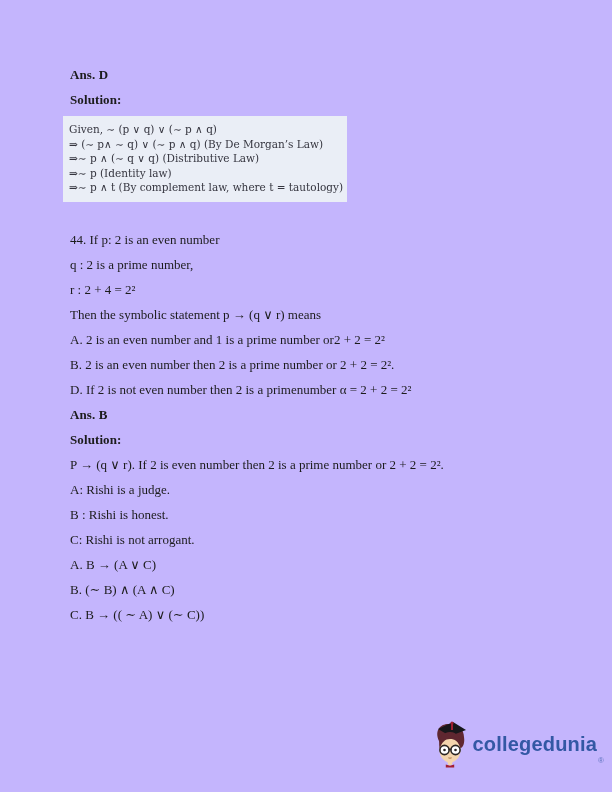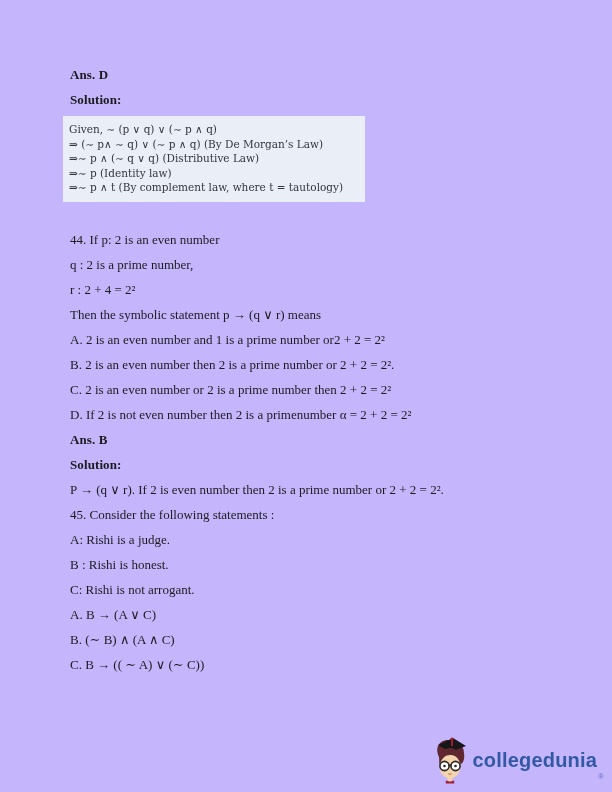--- a/index.html
+++ b/index.html
@@ -7,28 +7,28 @@
     width:612px;height:792px;position:relative;background:#c4b5fd;
     font-family:"Liberation Serif","DejaVu Serif",serif;
     color:#1c1c1c;overflow:hidden;
   }
   .content{position:absolute;top:66px;left:70px;right:60px;}
   .content p{margin:0 0 8px 0;font-size:13px;line-height:17px;}
   .bold{font-weight:bold;font-size:13.5px;letter-spacing:.1px;}
   .mathbox{
     background:#eaeef6;color:#35353f;
     width:fit-content;max-width:100%;
-    padding:6px 22px 7px 6px;margin:1px 0 29px -7px;
+    padding:6px 4px 7px 6px;margin:1px 0 29px -7px;
     font-family:"DejaVu Serif","Liberation Serif",serif;
     font-size:10.5px;line-height:14.5px;
   }
   .mathline{white-space:nowrap;}
   .wrapline{max-width:468px;}
   .footer-logo{
-    position:absolute;right:8px;bottom:8px;
+    position:absolute;right:8px;bottom:24px;
     display:flex;align-items:center;
   }
   .mascot{margin-right:3px;display:block;}
   .logo-text{
     font-family:"Liberation Sans","DejaVu Sans",sans-serif;
     font-weight:bold;font-size:20px;letter-spacing:.2px;
   }
   .logo-mark{
     font-family:"Liberation Sans","DejaVu Sans",sans-serif;
     font-size:8px;opacity:.7;align-self:flex-end;margin:0 0 3px 1px;
@@ -51,28 +51,26 @@
       <div class="mathline">⇒∼ p ∧ t (By complement law, where t = tautology)</div>
     </div>
 
     <p>44. If p: 2 is an even number</p>
     <p>q : 2 is a prime number,</p>
     <p>r : 2 + 4 = 2²</p>
     <p>Then the symbolic statement p → (q ∨ r) means</p>
 
     <p>A. 2 is an even number and 1 is a prime number or2 + 2 = 2²</p>
     <p>B. 2 is an even number then 2 is a prime number or 2 + 2 = 2².</p>
-    <p>C. 2 is an even number or 2 is a prime number then 2 + 2 = 2²</p>
     <p>D. If 2 is not even number then 2 is a primenumber α = 2 + 2 = 2²</p>
 
     <p class="bold">Ans. B</p>
     <p class="bold">Solution:</p>
     <p>P → (q ∨ r). If 2 is even number then 2 is a prime number or 2 + 2 = 2².</p>
 
-    <p>45. Consider the following statements :</p>
     <p>A: Rishi is a judge.</p>
     <p>B : Rishi is honest.</p>
     <p>C: Rishi is not arrogant.</p>
 
     <p>A. B → (A ∨ C)</p>
     <p>B. (∼ B) ∧ (A ∧ C)</p>
     <p>C. B → (( ∼ A) ∨ (∼ C))</p>
 
   </div>
 

